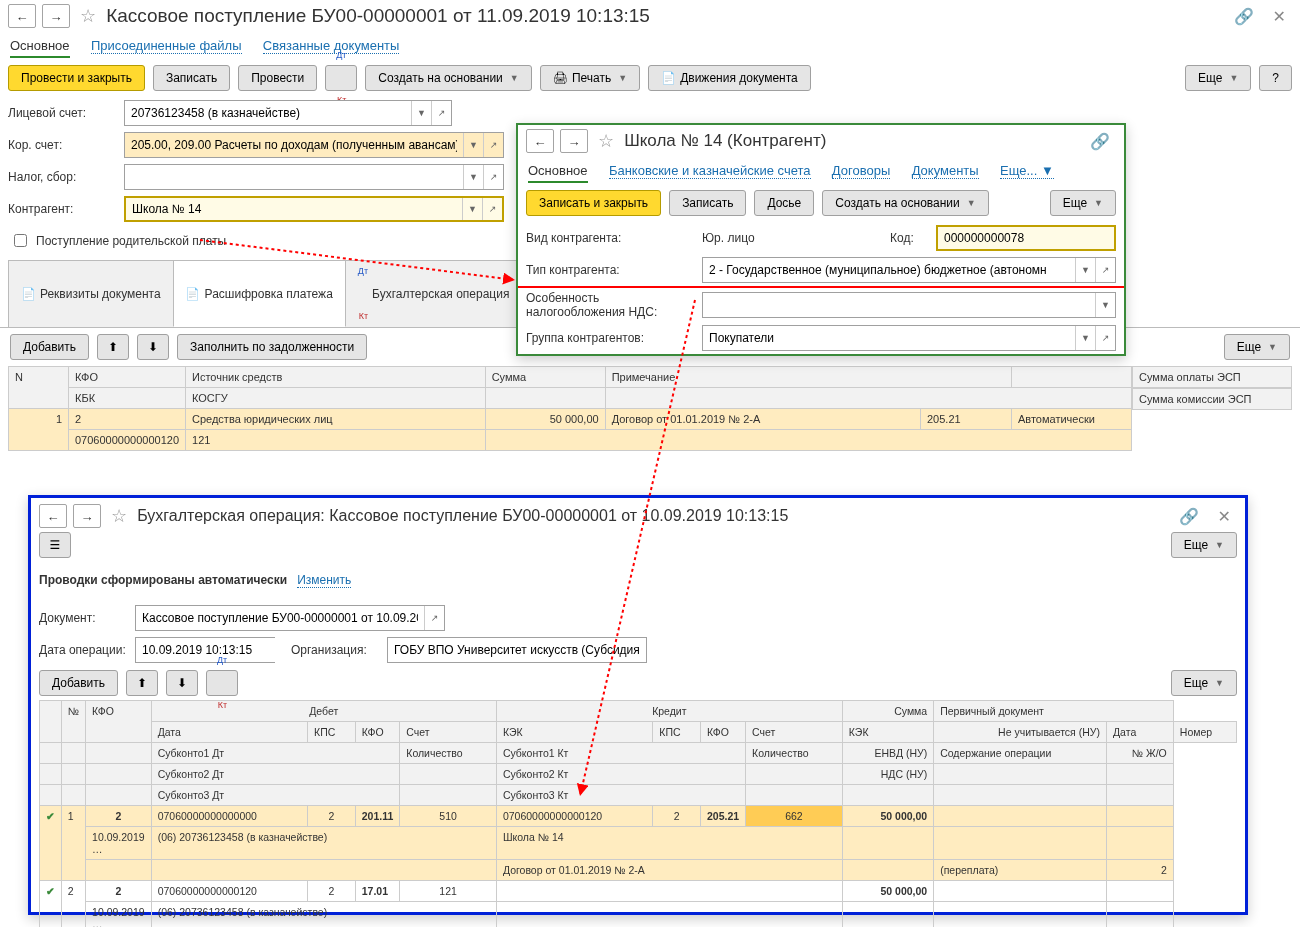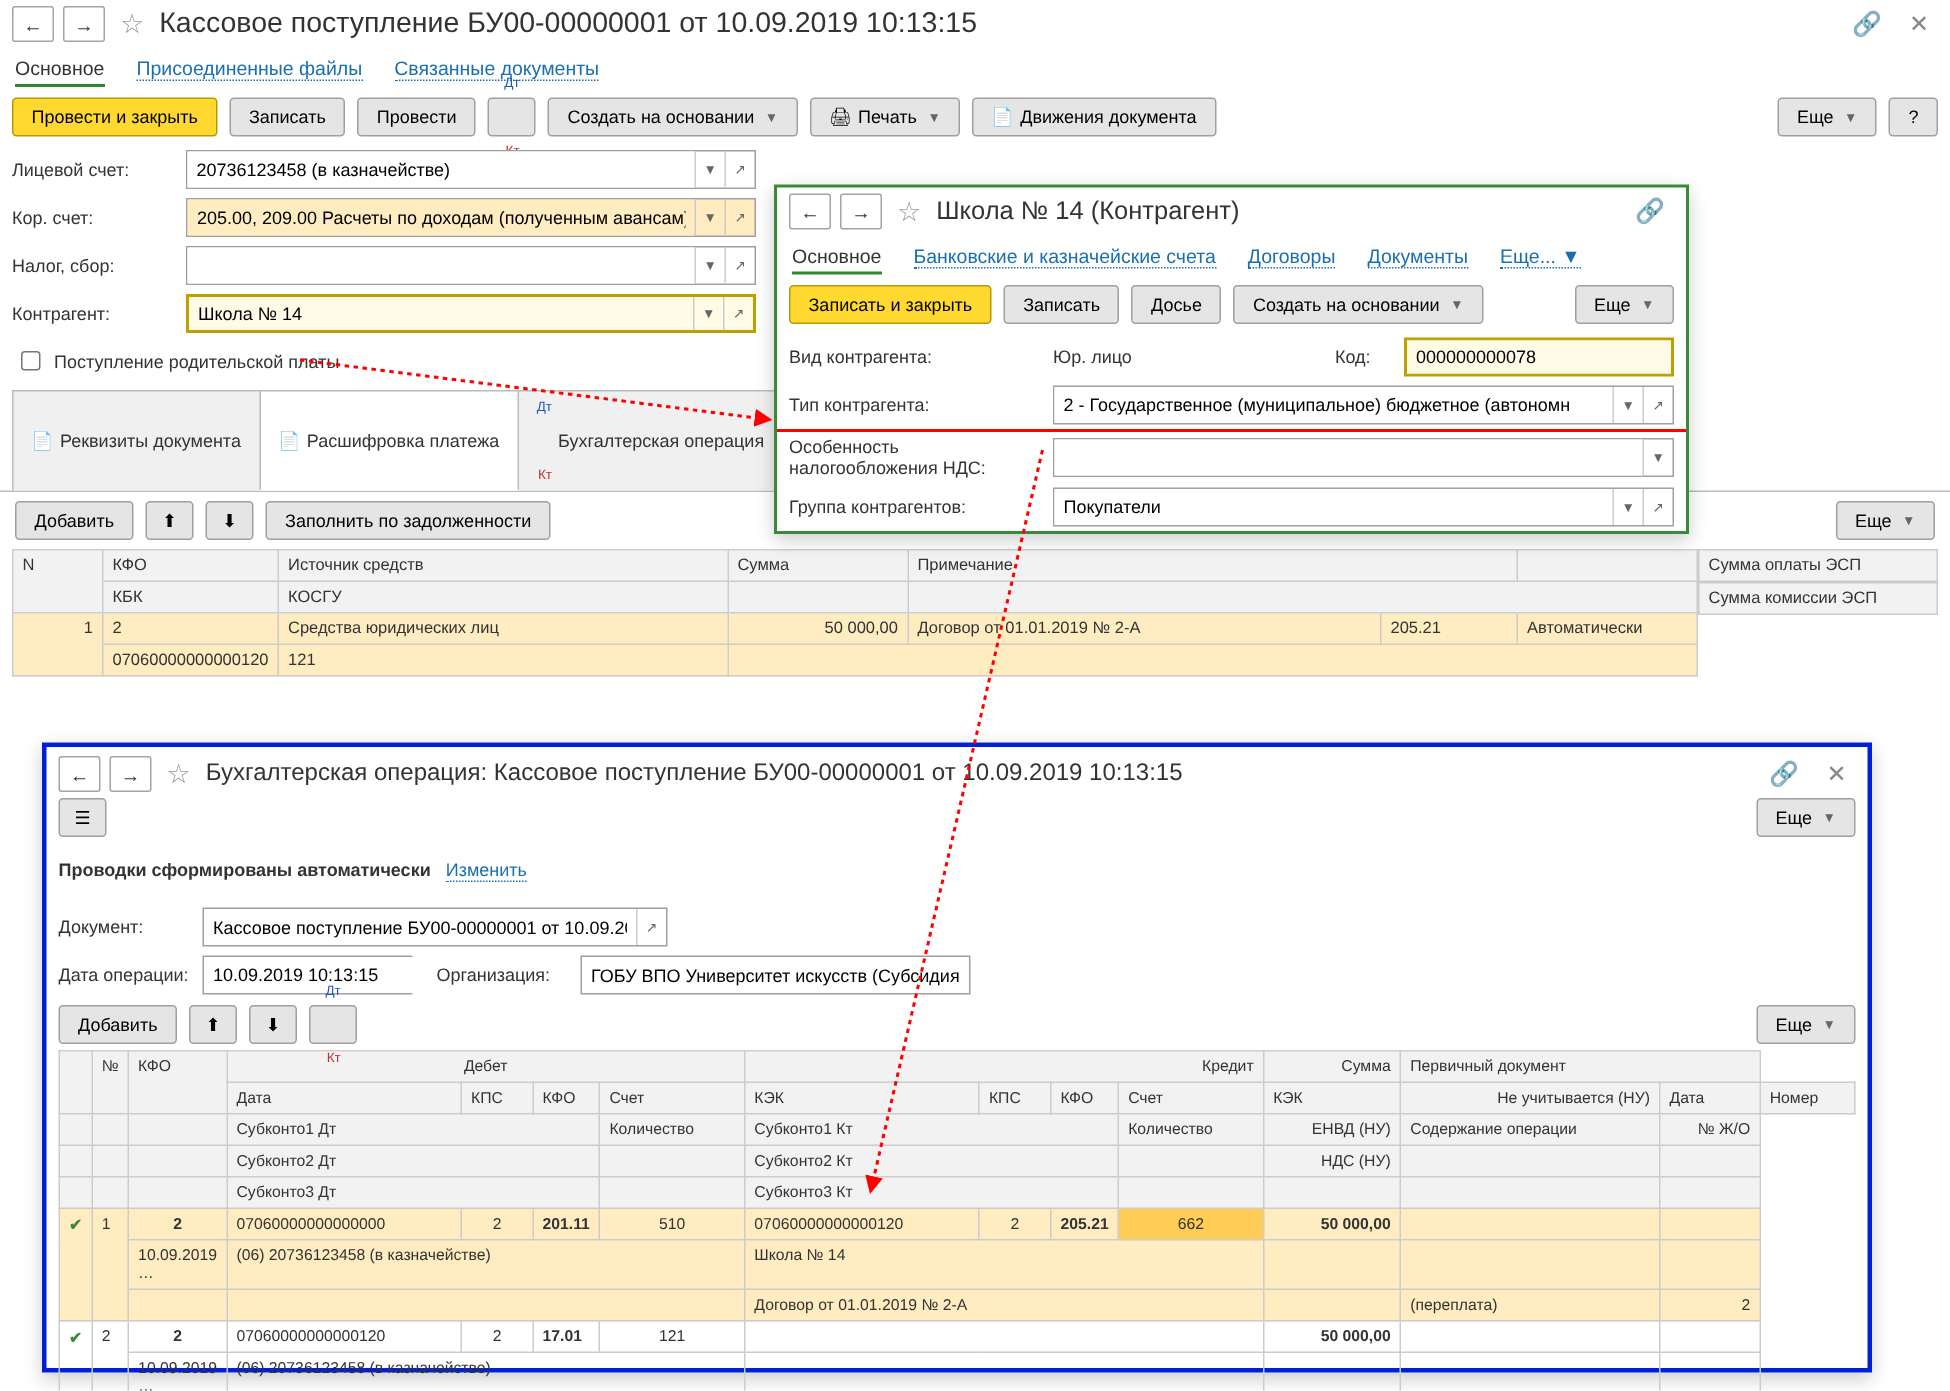--- a/index.html
+++ b/index.html
@@ -48,21 +48,21 @@
   .p3-tab th, .p3-tab td { font-size: 10.5px; }
 </style>
 </head>
 <body>
 <div class="page">
 
 <div class="titlebar">
   <div class="nav-arrow">←</div>
   <div class="nav-arrow">→</div>
   <div class="star">☆</div>
-  <div class="page-title">Кассовое поступление БУ00-00000001 от 10.09.2019 10:13:15</div>
+  <div class="page-title">Кассовое поступление БУ00-00000001 от 11.09.2019 10:13:15</div>
   <div class="link-icon">🔗</div>
   <div class="close-x">✕</div>
 </div>
 
 <div class="linkrow">
   <span class="active">Основное</span>
   <a>Присоединенные файлы</a>
   <a>Связанные документы</a>
 </div>
 
@@ -85,21 +85,21 @@
         <span>📄</span>
         <span>Движения документа</span>
       </button>
   <div class="spacer"></div>
   <button class="btn split">Еще</button>
   <button class="btn">?</button>
 </div>
 
 <div class="formrow">
   <label>Лицевой счет:</label>
-  <div class="input-combo" style="width:380px">
+  <div class="input-combo" style="width:328px">
         <input value="20736123458 (в казначействе)" style="">
         <div class="dd">▼</div>
         <div class="dd">↗</div>
       </div>
 </div>
 <div class="formrow">
   <label>Кор. счет:</label>
   <div class="input-combo" style="width:380px;background:#ffecc0">
         <input style="background: rgb(255, 236, 192);" value="205.00, 209.00 Расчеты по доходам (полученным авансам)">
         <div class="dd">▼</div>
@@ -300,21 +300,21 @@
       <button class="btn split">Еще</button>
     </div>
 
     <table class="tbl p3-tab">
       <tbody>
             <tr>
         <th rowspan="2" style="width:20px"></th>
         <th rowspan="2" style="width:22px">№</th>
         <th rowspan="2" style="width:44px">КФО</th>
         <th colspan="4" style="text-align:center">Дебет</th>
-        <th colspan="4" style="text-align:right">Кредит</th>
+        <th colspan="4" style="text-align:center">Кредит</th>
         <th style="text-align:right">Сумма</th>
         <th colspan="2">Первичный документ</th>
       </tr>
       <tr>
         <th>Дата</th>
         <th>КПС</th>
         <th style="width:34px">КФО</th>
         <th>Счет</th>
         <th>КЭК</th>
         <th>КПС</th>

